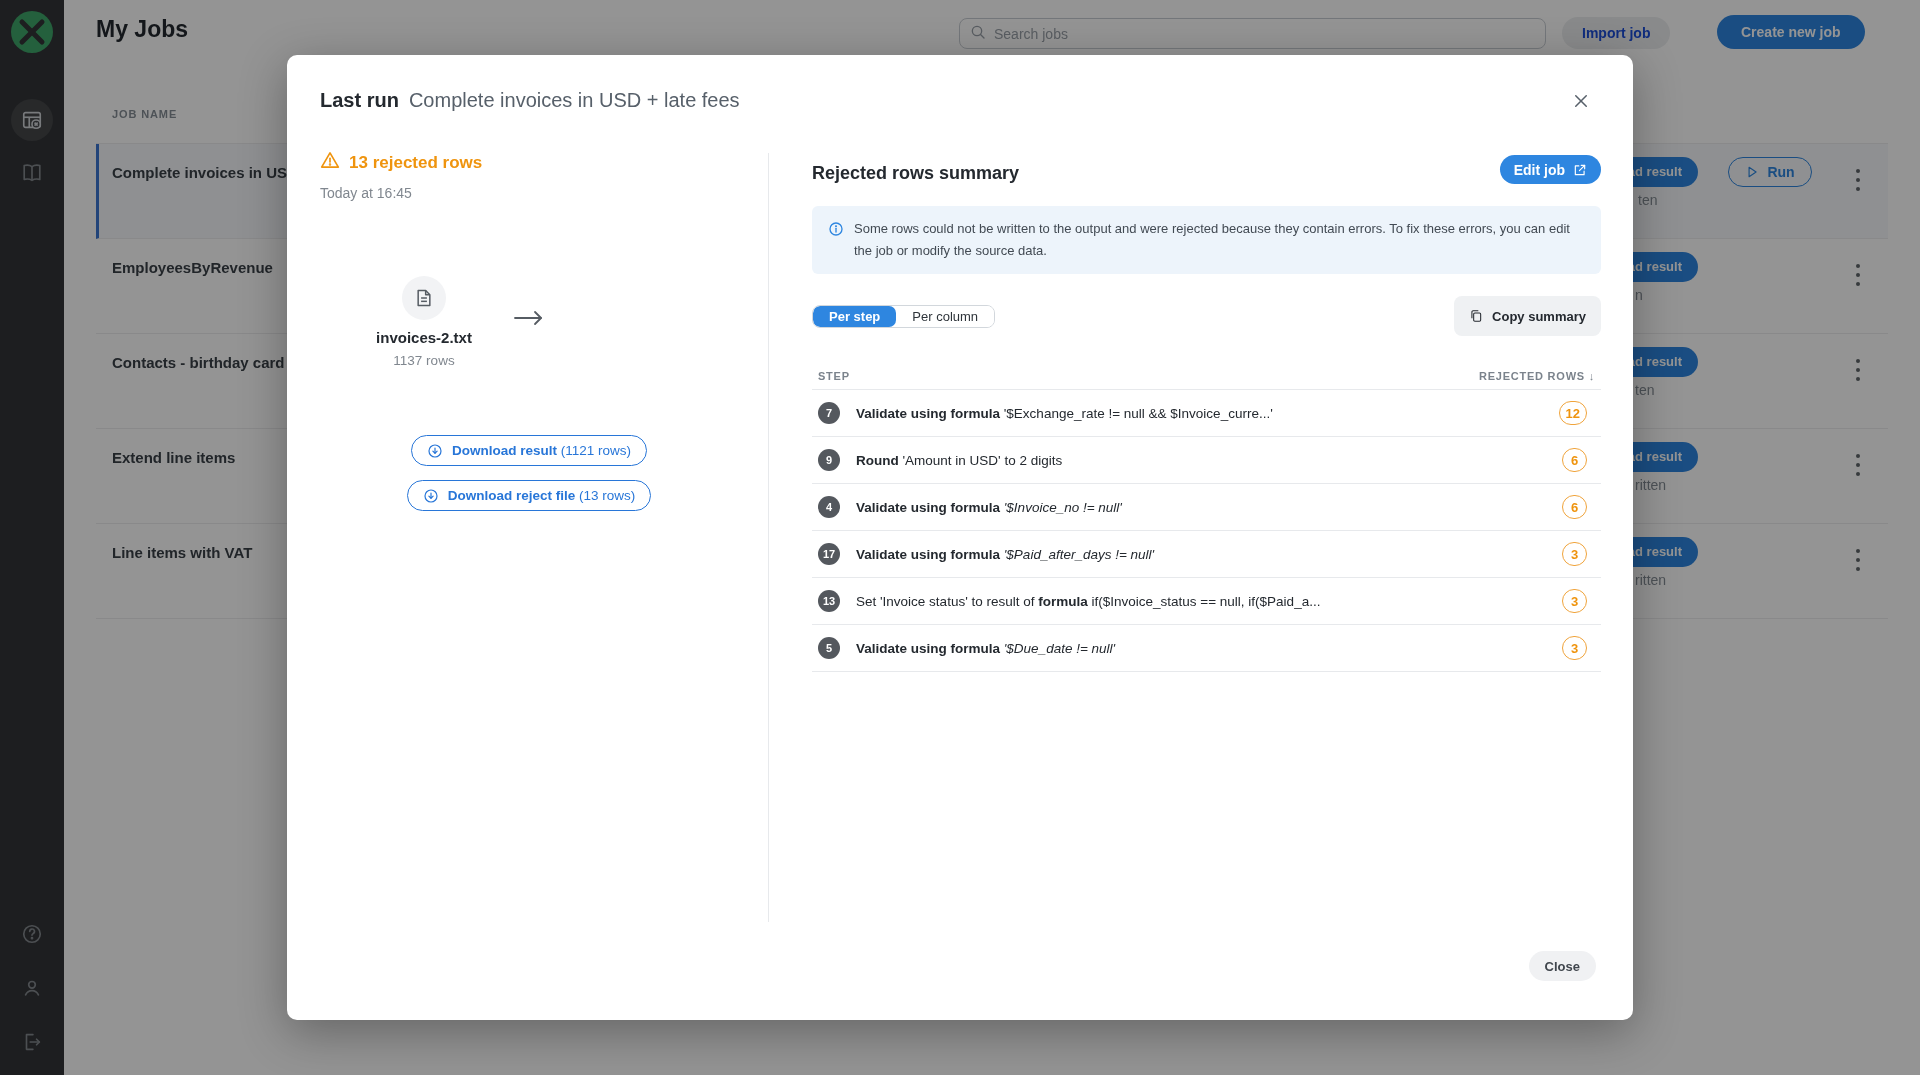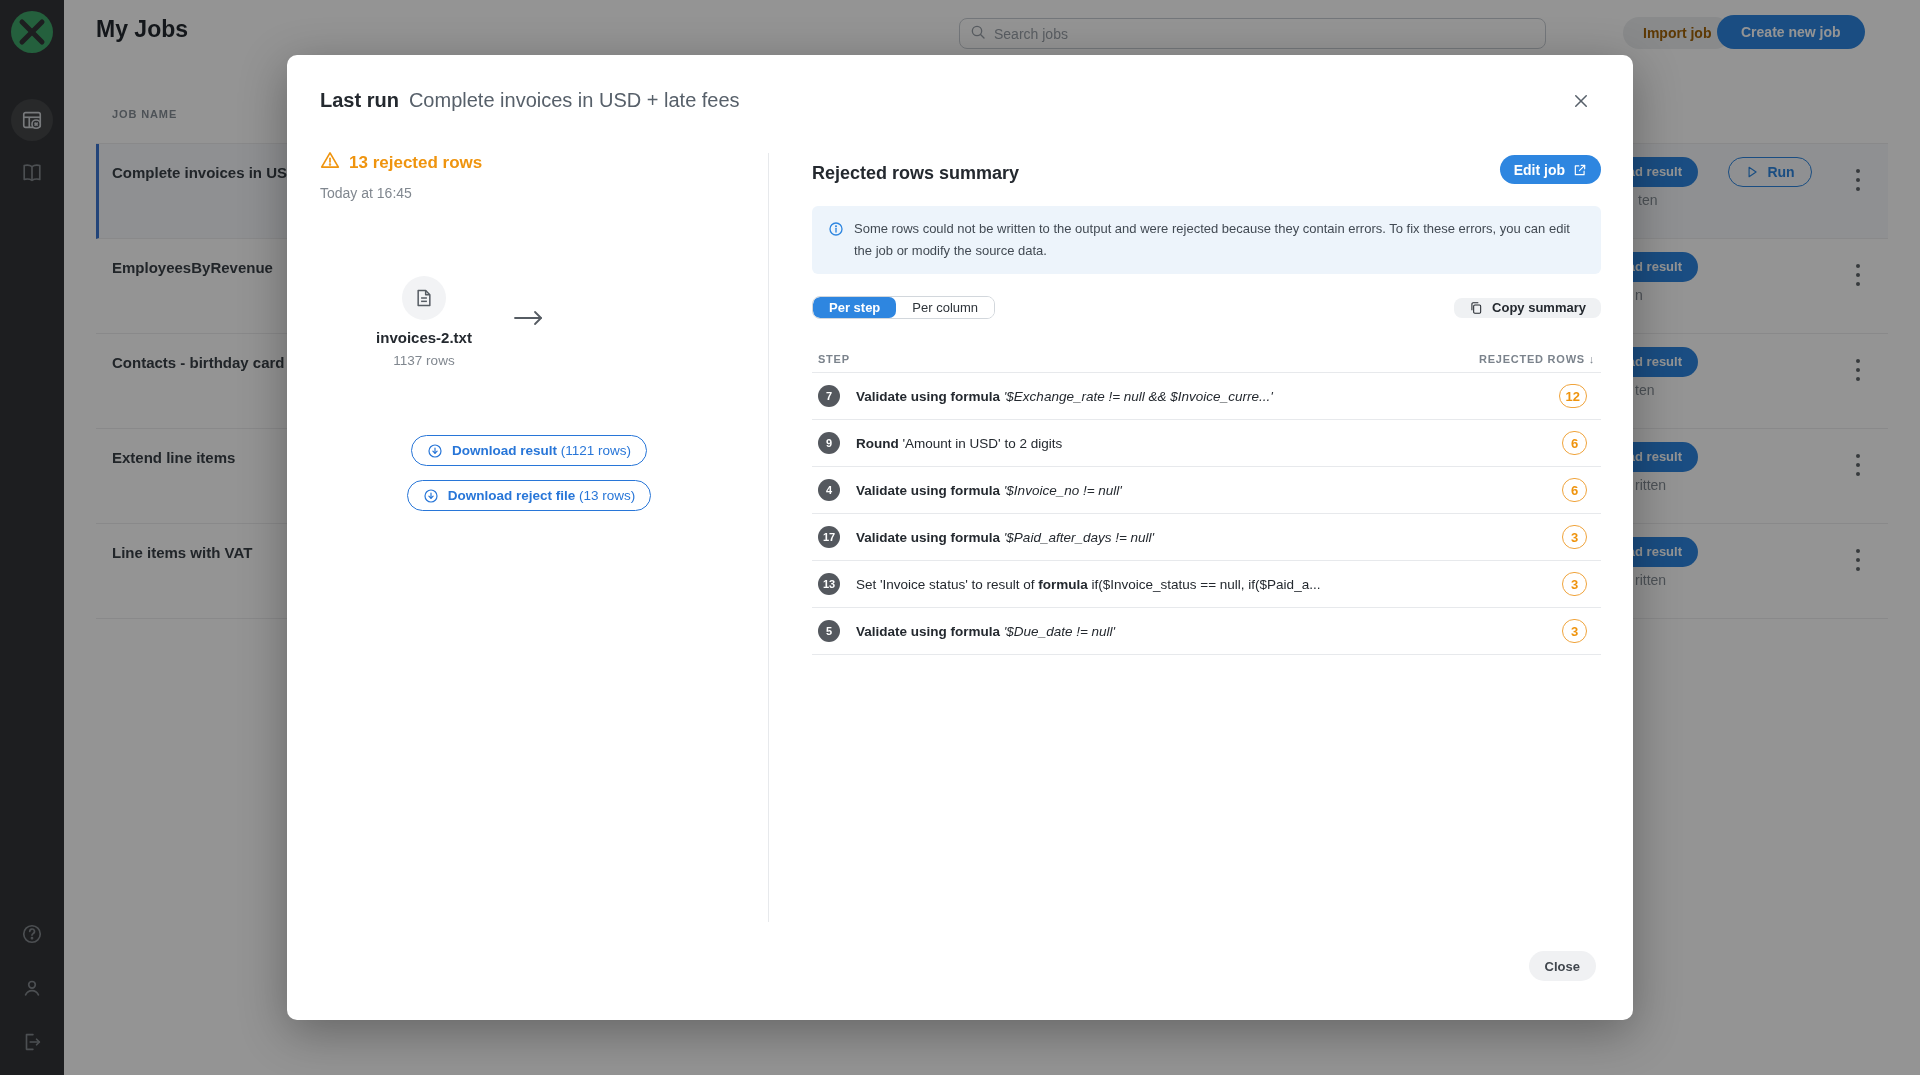--- a/index.html
+++ b/index.html
@@ -15,21 +15,21 @@
   .sb-book { top:162px; }
   .sb-help { top:923px; }
   .sb-user { top:977px; }
   .sb-logout { top:1031px; }
 
   
   .page-title { position:absolute; left:96px; top:16px; font-size:23px; font-weight:700; color:#24292f; }
   .search-box { position:absolute; left:959px; top:18px; width:587px; height:31px; border:1px solid #c9ced4; border-radius:8px; background:#fff; display:flex; align-items:center; padding:0 10px; gap:8px; }
   .search-box input { border:none; outline:none; flex:1; font-size:14px; font-family:inherit; color:#2d333a; background:transparent; }
   .search-box input::placeholder { color:#9aa1a9; }
-  .btn-import { position:absolute; left:1623px; top:17px; height:32px; padding:0 20px; border:none; border-radius:16px; background:#eceef0; font-family:inherit; font-size:14px; font-weight:700; color:#a16207; cursor:pointer; }
+  .btn-import { position:absolute; left:1562px; top:17px; height:32px; padding:0 20px; border:none; border-radius:16px; background:#eceef0; font-family:inherit; font-size:14px; font-weight:700; color:#1d4ed8; cursor:pointer; }
   .btn-create { position:absolute; left:1717px; top:15px; height:34px; padding:4px 24px; border:none; border-radius:17px; background:var(--accent); font-family:inherit; font-size:14px; font-weight:700; color:#fff; cursor:pointer; }
 
   
   .job-col-header { position:absolute; left:112px; top:108px; font-size:11px; font-weight:700; letter-spacing:.08em; color:#868e96; }
   .job-rows { position:absolute; left:96px; top:143px; width:1792px; border-top:1px solid #ececee; }
   .job-row { position:relative; height:95px; border-bottom:1px solid #ececee; background:#fff; }
   .job-row.selected { background:#f6f9fc; border-left:3px solid var(--sel-border); }
   .job-name { position:absolute; left:16px; top:20px; font-size:15px; font-weight:700; color:#3a4148; white-space:nowrap; }
   .job-row.selected .job-name { left:13px; }
   .job-status { position:absolute; left:1539px; top:48px; font-size:14px; color:#868e96; white-space:nowrap; }
@@ -66,21 +66,21 @@
   .rp { position:absolute; left:525px; top:97px; width:789px; }
   .rp-head { display:flex; align-items:flex-end; justify-content:space-between; height:32px; }
   .rp-heading { font-size:18px; font-weight:700; color:#24292f; }
   .btn-edit { display:flex; align-items:center; gap:8px; height:29px; padding:0 14px; border:none; border-radius:15px; background:var(--accent); color:#fff; font-size:14px; font-weight:700; font-family:inherit; cursor:pointer; }
   .banner { margin-top:22px; background:var(--banner-bg); border-radius:6px; padding:12px 16px; display:flex; gap:10px; font-size:13px; color:#424a53; line-height:1.7; }
   .banner .bi { flex:0 0 auto; margin-top:3px; color:var(--accent); }
   .controls { margin-top:22px; display:flex; align-items:center; justify-content:space-between; }
   .seg-tabs { display:flex; border:1px solid #d2d7dc; border-radius:8px; overflow:hidden; height:23px; background:#fff; }
   .seg-tab { display:flex; align-items:center; padding:0 16px; font-size:13px; cursor:pointer; color:#2e343a; background:#fff; border:none; font-family:inherit; }
   .seg-tab.active { background:var(--accent); color:#fff; font-weight:700; border-radius:7px; }
-  .btn-copy { display:flex; align-items:center; gap:9px; height:20px; padding:0 15px; border:none; border-radius:8px; background:#eff1f3; font-size:13px; font-weight:700; color:#24292f; font-family:inherit; cursor:pointer; }
+  .btn-copy { display:flex; align-items:center; gap:9px; height:40px; padding:0 15px; border:none; border-radius:8px; background:#eff1f3; font-size:13px; font-weight:700; color:#24292f; font-family:inherit; cursor:pointer; }
   .steps-table { margin-top:26px; }
   .steps-header { display:flex; justify-content:space-between; align-items:center; height:28px; border-bottom:1px solid #e7e9ec; font-size:11px; font-weight:700; letter-spacing:.07em; color:#7b838c; padding:0 6px; }
   .step-row { display:flex; align-items:center; height:47px; border-bottom:1px solid #e7e9ec; padding:0 6px; }
   .step-num { flex:0 0 auto; width:22px; height:22px; border-radius:50%; background:var(--badge-bg); color:#fff; font-size:11px; font-weight:700; display:flex; align-items:center; justify-content:center; }
   .step-label { flex:1; margin-left:16px; font-size:13.5px; color:#24292f; text-decoration:underline; text-underline-offset:3px; text-decoration-thickness:1px; cursor:pointer; white-space:nowrap; overflow:hidden; }
   .count-badge { flex:0 0 auto; min-width:25px; height:24px; padding:0 6px; border:1.5px solid var(--orange-border); border-radius:13px; color:var(--orange); font-size:13px; font-weight:700; display:flex; align-items:center; justify-content:center; margin-right:8px; }
   .btn-close { position:absolute; right:37px; top:896px; height:30px; padding:0 16px; border:none; border-radius:15px; background:#f0f1f3; color:#40464d; font-size:13px; font-weight:700; font-family:inherit; cursor:pointer; }
 </style>
 </head>
 <body>
@@ -311,21 +311,21 @@
     </div>
 
     <div class="steps-table">
       <div class="steps-header">
         <span>STEP</span>
         <span><span>REJECTED ROWS</span> <span>↓</span></span>
       </div>
       <div id="step-rows">
           <div class="step-row">
             <span class="step-num">7</span>
-            <a class="step-label"><span style="font-weight: 700;">Validate using formula</span><span style="font-style: italic;"> '$Exchange_rate != null &amp;&amp; $Invoice_curre...'</span></a>
+            <a class="step-label"><span style="font-weight: 700;">Validate using formula</span><span style=""> '$Exchange_rate != null &amp;&amp; $Invoice_curre...'</span></a>
             <span class="count-badge">12</span>
           </div>
           <div class="step-row">
             <span class="step-num">9</span>
             <a class="step-label"><span style="font-weight: 700;">Round</span><span> 'Amount in USD' to 2 digits</span></a>
             <span class="count-badge">6</span>
           </div>
           <div class="step-row">
             <span class="step-num">4</span>
             <a class="step-label"><span style="font-weight: 700;">Validate using formula</span><span style="font-style: italic;"> '$Invoice_no != null'</span></a>

